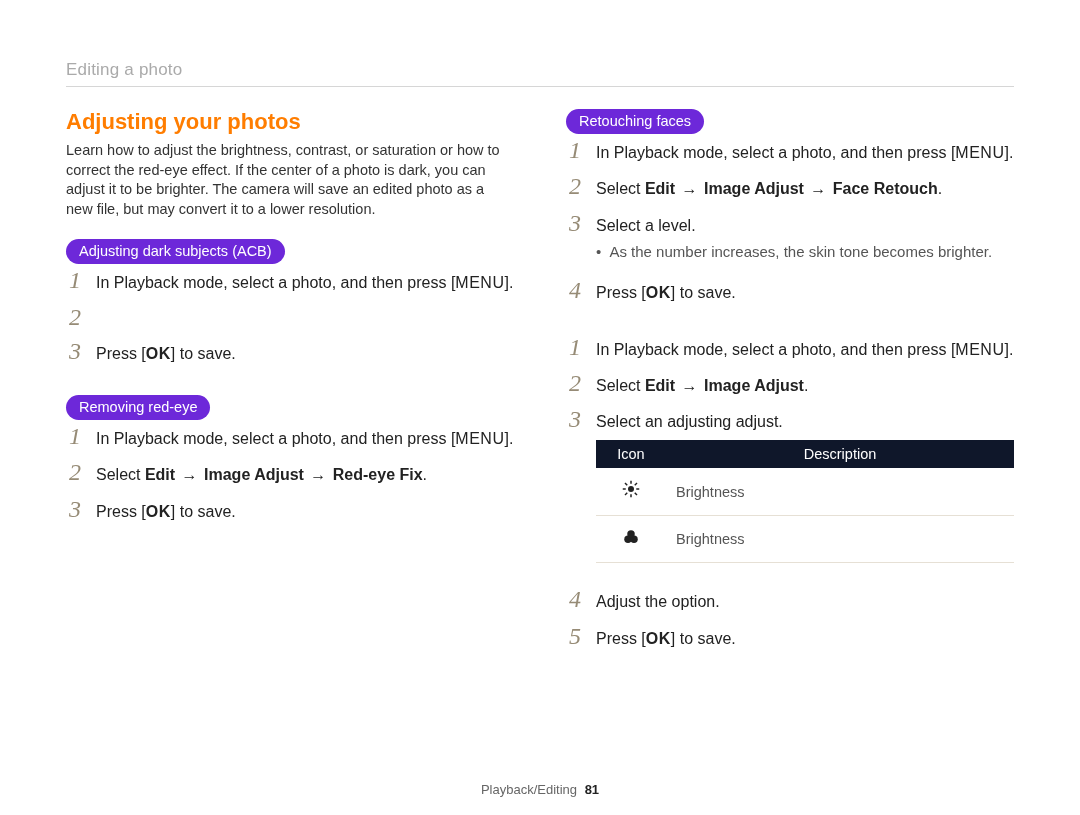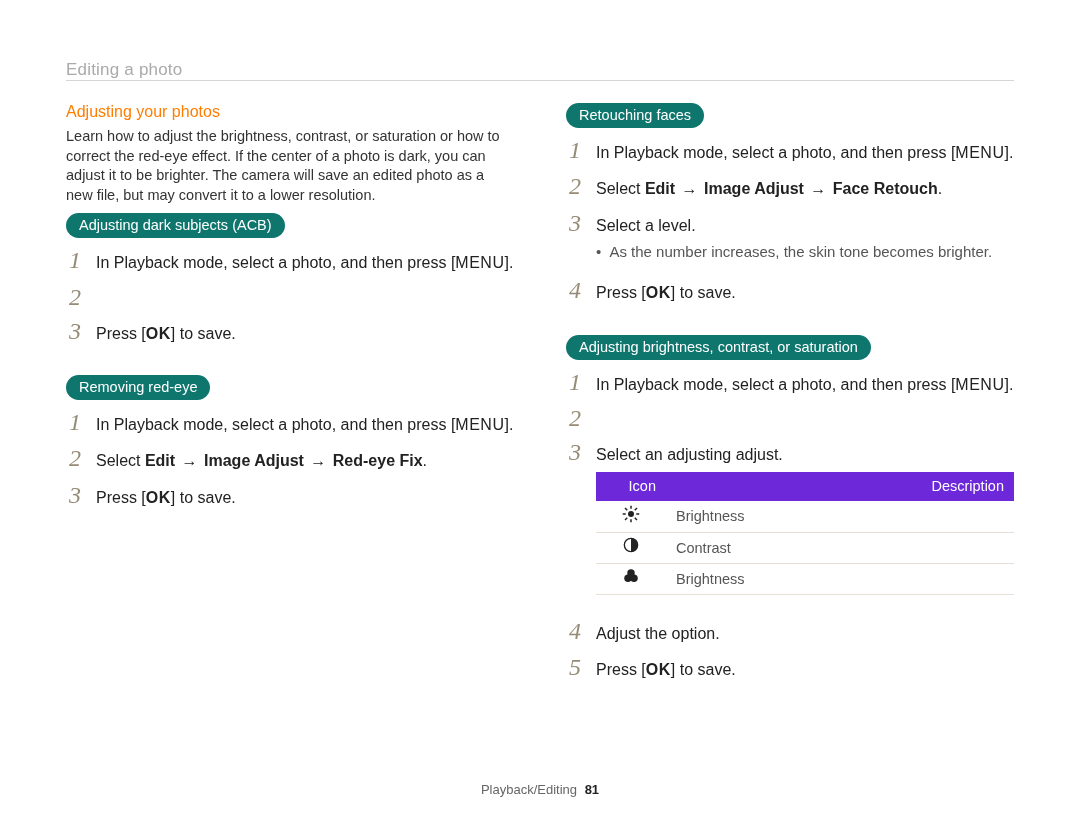--- a/index.html
+++ b/index.html
@@ -15,47 +15,48 @@
     font-size: 16px;
   }
   .page {
     padding: 60px 66px 30px 66px;
   }
   .top-title {
     color: #aaa;
     font-size: 17px;
     letter-spacing: 0.2px;
     border-bottom: 1px solid #d6d6d6;
+    padding-bottom: 6px;
     margin-bottom: 22px;
   }
   .columns {
     display: flex;
     gap: 52px;
   }
   .col { flex: 1; min-width: 0; }
   h1 {
     color: #ff7d00;
-    font-weight: 400;
-    font-size: 16px;
+    font-weight: 700;
+    font-size: 22px;
     margin: 0 0 6px 0;
   }
   .intro {
     font-size: 14.5px;
     line-height: 1.35;
     color: #333;
-    margin-bottom: 8px;
+    margin-bottom: 20px;
   }
   .pill {
     display: inline-block;
-    background: #0f766e;
+    background: #6d28d9;
     color: #fff;
     border-radius: 999px;
     padding: 4px 13px 5px 13px;
     font-size: 14.5px;
-    margin-bottom: 10px;
+    margin-bottom: 4px;
   }
   ol.steps {
     list-style: none;
     margin: 0 0 20px 0;
     padding: 0;
   }
   ol.steps > li {
     display: flex;
     align-items: baseline;
     gap: 12px;
@@ -93,29 +94,29 @@
     letter-spacing: 0.5px;
     vertical-align: baseline;
   }
   table.icon-table {
     border-collapse: collapse;
     width: 100%;
     margin: 6px 0 14px 0;
     font-size: 14.5px;
   }
   table.icon-table th {
-    background: #6d28d9;
+    background: #0f172a;
     color: #fff;
     font-weight: 400;
-    text-align: right;
+    text-align: center;
     padding: 4px 10px;
   }
   table.icon-table th:first-child { width: 70px; }
   table.icon-table td {
-    padding: 4px 10px;
+    padding: 12px 10px;
     border-bottom: 1px solid #e6e0d5;
     color: #555;
     vertical-align: middle;
   }
   table.icon-table td:first-child { text-align: center; width: 70px; }
   .icon-svg { display:inline-block; vertical-align:middle; }
   .footer {
     position: absolute;
     bottom: 18px;
     left: 0; right: 0;
@@ -208,30 +209,32 @@
         </li>
         <li>
           <span class="num">4</span>
           <span class="step-text">
             <span>Press [</span><span class="ok-icon">OK</span><span>] to save.</span>
           </span>
         </li>
       </ol>
 
       <div class="section-gap"></div>
-      <div class="pill">Adjusting brightness, contrast, or saturation</div>
-      <ol class="steps">
-        <li>
-          <span class="num">1</span>
-          <span class="step-text">
-            <span>In Playback mode, select a photo, and then press [</span><span class="menu-bracket">MENU</span><span>].</span>
-          </span>
-        </li>
-        <li>
-          <span class="num">2</span>
+      <ol class="steps">
+        <li>
+          <span class="num">1</span>
+          <span class="step-text">
+            <span>In Playback mode, select a photo, and then press [</span><span class="menu-bracket">MENU</span><span>].</span>
+          </span>
+        </li>
+        <li>
+          <span class="num">2</span>
+          <span class="step-text">
+            <span>Select </span><span class="bold">Edit</span><span class="bold arrow"> → </span><span class="bold">Image Adjust</span><span>.</span>
+          </span>
         </li>
         <li>
           <span class="num">3</span>
           <span class="step-text">
             <span>Select an adjusting adjust.</span>
             <table class="icon-table">
               <tbody>
                   <tr>
                 <th>Icon</th>
                 <th>Description</th>
@@ -252,31 +255,20 @@
                             <line x1="17" y1="7" x2="20" y2="4"></line>
                           </g>
                         </svg>
                   </span>
                 </td>
                 <td>Brightness</td>
               </tr>
               <tr>
                 <td>
                   <span class="icon-svg">
-                    <svg width="16" height="16" viewBox="0 0 24 24">
-                          <circle cx="12" cy="12" r="10" fill="none" stroke="#222" stroke-width="2"></circle>
-                          <path d="M12 2 A10 10 0 0 1 12 22 Z" fill="#222"></path>
-                        </svg>
-                  </span>
-                </td>
-                <td>Contrast</td>
-              </tr>
-              <tr>
-                <td>
-                  <span class="icon-svg">
                     <svg width="18" height="16" viewBox="0 0 24 20">
                           <circle cx="8" cy="13" r="5" fill="#222"></circle>
                           <circle cx="16" cy="13" r="5" fill="#222"></circle>
                           <circle cx="12" cy="6" r="5" fill="#222"></circle>
                         </svg>
                   </span>
                 </td>
                 <td>Brightness</td>
               </tr>
             </tbody>

